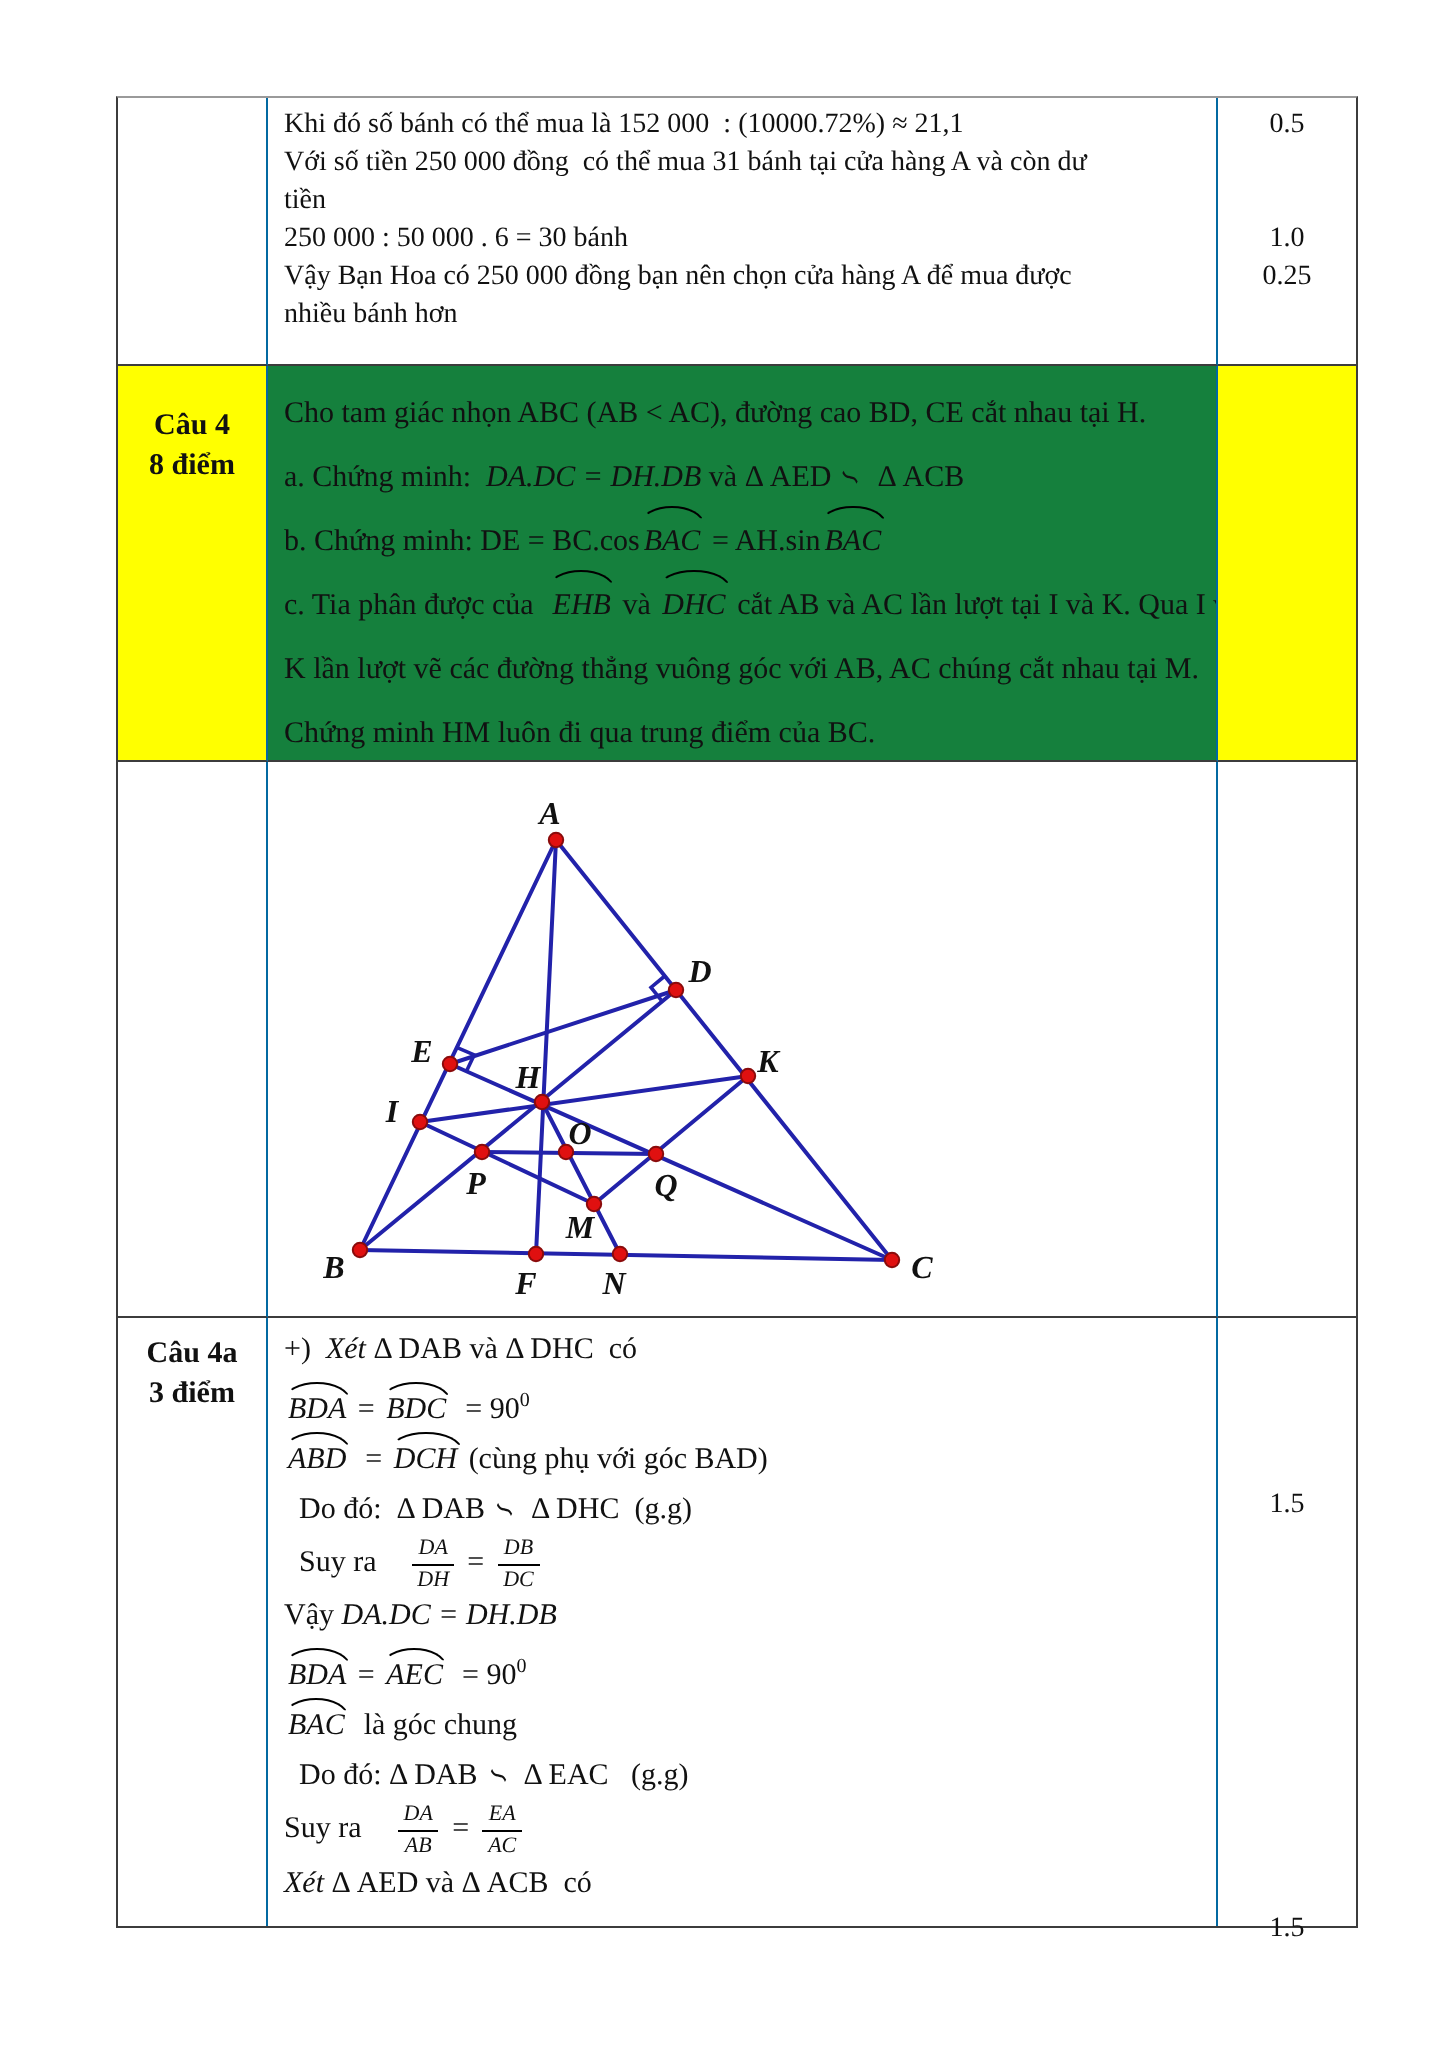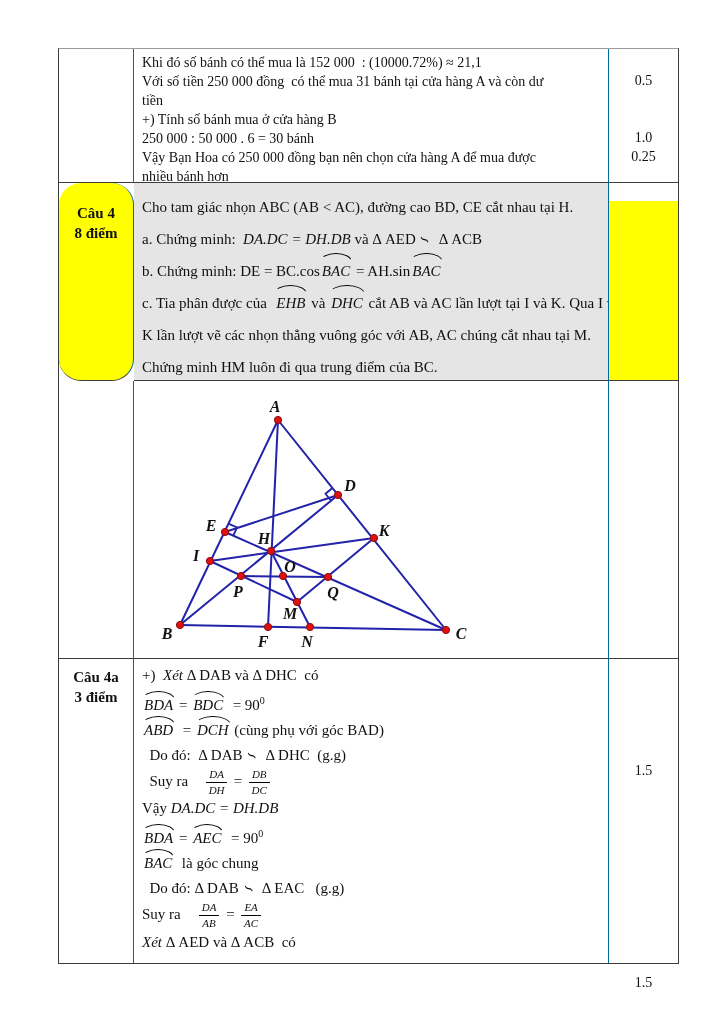--- a/index.html
+++ b/index.html
@@ -7,26 +7,26 @@
     width:725px;height:1024px;background:#ffffff;
     font-family:"Liberation Serif","DejaVu Serif",serif;
     color:#111;position:relative;overflow:hidden;
   }
   .tbl{
     position:absolute;left:58px;top:48px;width:619px;
     border:1px solid #3c3c3c;border-top-color:#9a9a9a;
   }
   .row{display:grid;grid-template-columns:75px 475px 69px;}
   .row .cell{border-right:1px solid #0369a1;border-bottom:1px solid #3c3c3c;box-sizing:border-box;position:relative;}
-  .row .cell:last-child{border-right:none;margin-top:18px;}
+  .row .cell:last-child{border-right:none;}
   .row:last-child .cell{border-bottom:none;}
   .r0{height:134px;}.r1{height:198px;}.r2{height:278px;}.r3{height:304px;}
   .hl .cell{background:#ffff00;}
   .lab{font-weight:bold;font-size:15px;text-align:center;line-height:20px;}
-  .r1 .lab{padding-top:20px;border-radius:22px;}
+  .r1 .lab{padding-top:20px;}
   .r3 .lab{padding-top:8px;}
   .cont{overflow:hidden;padding:4px 2px 0 8px;position:relative;}
   .line{white-space:pre;}
   .r0 .line{font-size:14px;line-height:19px;height:19px;}
   .r1 .cont{padding-top:8px;}
   .r1 .line{font-size:15px;line-height:32px;height:32px;}
   .r3 .line{font-size:15px;line-height:25px;min-height:25px;}
   .pts{position:relative;font-size:14px;}
   .score{position:absolute;left:0;right:0;text-align:center;}
   .mi{font-style:italic;}
@@ -48,42 +48,41 @@
 </head>
 <body>
 
 <div class="tbl">
   <div class="row r0">
     <div class="cell lab"></div>
     <div class="cell cont">
         <div class="line"><span>Khi đó số bánh có thể mua là 152 000  : (10000.72%) ≈ 21,1</span></div>
         <div class="line"><span>Với số tiền 250 000 đồng  có thể mua 31 bánh tại cửa hàng A và còn dư</span></div>
         <div class="line"><span>tiền</span></div>
-        <div class="line"><span>+) Tính số bánh mua ở cửa hàng B</span></div>
         <div class="line"><span>250 000 : 50 000 . 6 = 30 bánh</span></div>
         <div class="line"><span>Vậy Bạn Hoa có 250 000 đồng bạn nên chọn cửa hàng A để mua được</span></div>
         <div class="line"><span>nhiều bánh hơn</span></div>
       </div>
     <div class="cell pts">
         <div class="score" style="top: 6px;">0.5</div>
         <div class="score" style="top: 63px;">1.0</div>
         <div class="score" style="top: 82px;">0.25</div>
       </div>
   </div>
   <div class="row r1 hl">
     <div class="cell lab" style="background: rgb(255, 255, 0);">
         <div>Câu 4</div>
         <div>8 điểm</div>
       </div>
-    <div class="cell cont" style="background: #e5e5e5;">
+    <div class="cell cont" style="background: #15803d;">
         <div class="line"><span>Cho tam giác nhọn ABC (AB &lt; AC), đường cao BD, CE cắt nhau tại H.</span></div>
         <div class="line"><span>a. Chứng minh:  </span><span class="mi">DA.DC = DH.DB</span><span> và Δ AED </span><span class="sim">∽</span><span>  Δ ACB</span></div>
         <div class="line"><span>b. Chứng minh: DE = BC.cos</span><span class="arc">BAC</span><span> = AH.sin</span><span class="arc">BAC</span></div>
         <div class="line"><span>c. Tia phân được của  </span><span class="arc">EHB</span><span> và </span><span class="arc">DHC</span><span> cắt AB và AC lần lượt tại I và K. Qua I và</span></div>
-        <div class="line"><span>K lần lượt vẽ các nhọn thẳng vuông góc với AB, AC chúng cắt nhau tại M.</span></div>
+        <div class="line"><span>K lần lượt vẽ các đường thẳng vuông góc với AB, AC chúng cắt nhau tại M.</span></div>
         <div class="line"><span>Chứng minh HM luôn đi qua trung điểm của BC.</span></div>
       </div>
     <div class="cell pts" style="background: rgb(255, 255, 0);"></div>
   </div>
   <div class="row r2">
     <div class="cell lab"></div>
     <div class="cell cont figwrap"><svg width="473" height="276" viewBox="0 0 473 276">
           <line x1="144" y1="39" x2="46" y2="244" stroke="#2222aa" stroke-width="2" stroke-linecap="round"></line>
           <line x1="144" y1="39" x2="312" y2="249" stroke="#2222aa" stroke-width="2" stroke-linecap="round"></line>
           <line x1="46" y1="244" x2="312" y2="249" stroke="#2222aa" stroke-width="2" stroke-linecap="round"></line>

